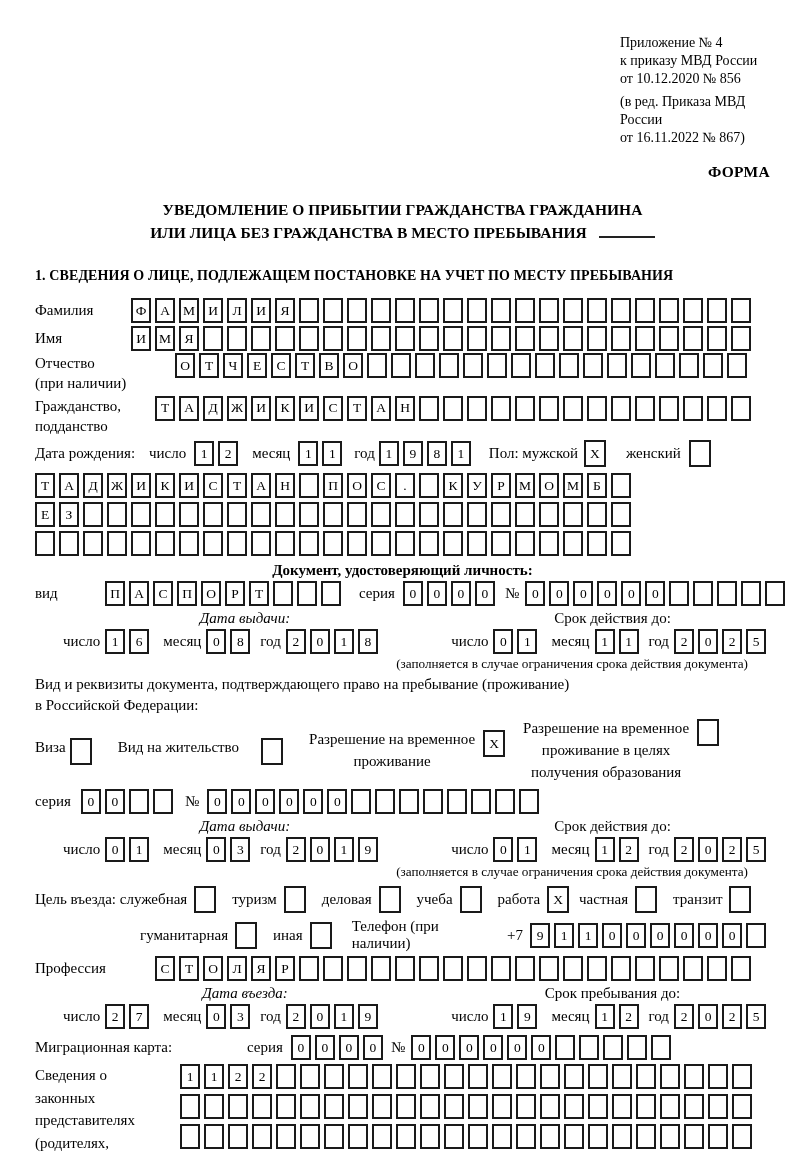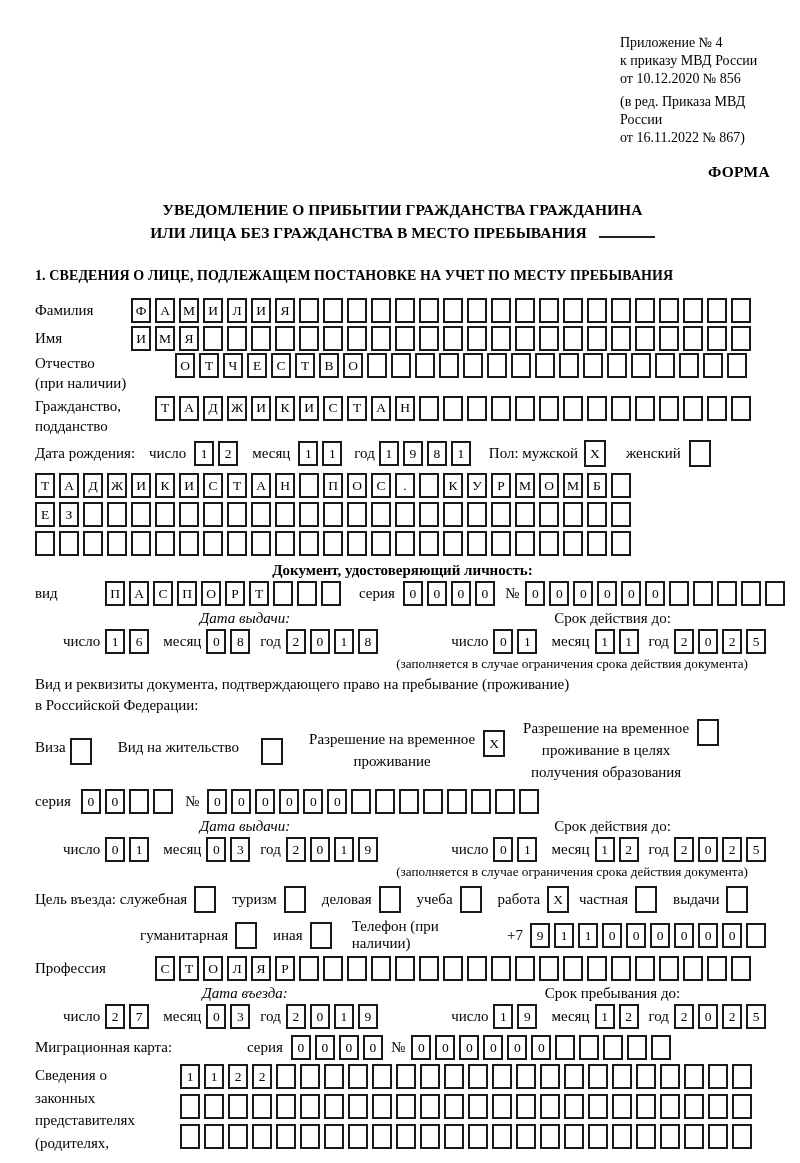--- a/index.html
+++ b/index.html
@@ -561,21 +561,21 @@
         <span class="cbox"></span>
       </span>
     <span>работа</span>
     <span class="boxes chk" style="margin-right:6px">
         <span class="cbox">X</span>
       </span>
     <span>частная</span>
     <span class="boxes chk">
         <span class="cbox"></span>
       </span>
-    <span>выдачи</span>
+    <span>транзит</span>
     <span class="boxes chk">
         <span class="cbox"></span>
       </span>
   </div>
 
   <div class="purpose2-row">
     <span>гуманитарная</span>
     <span class="boxes chk">
         <span class="cbox"></span>
       </span>

